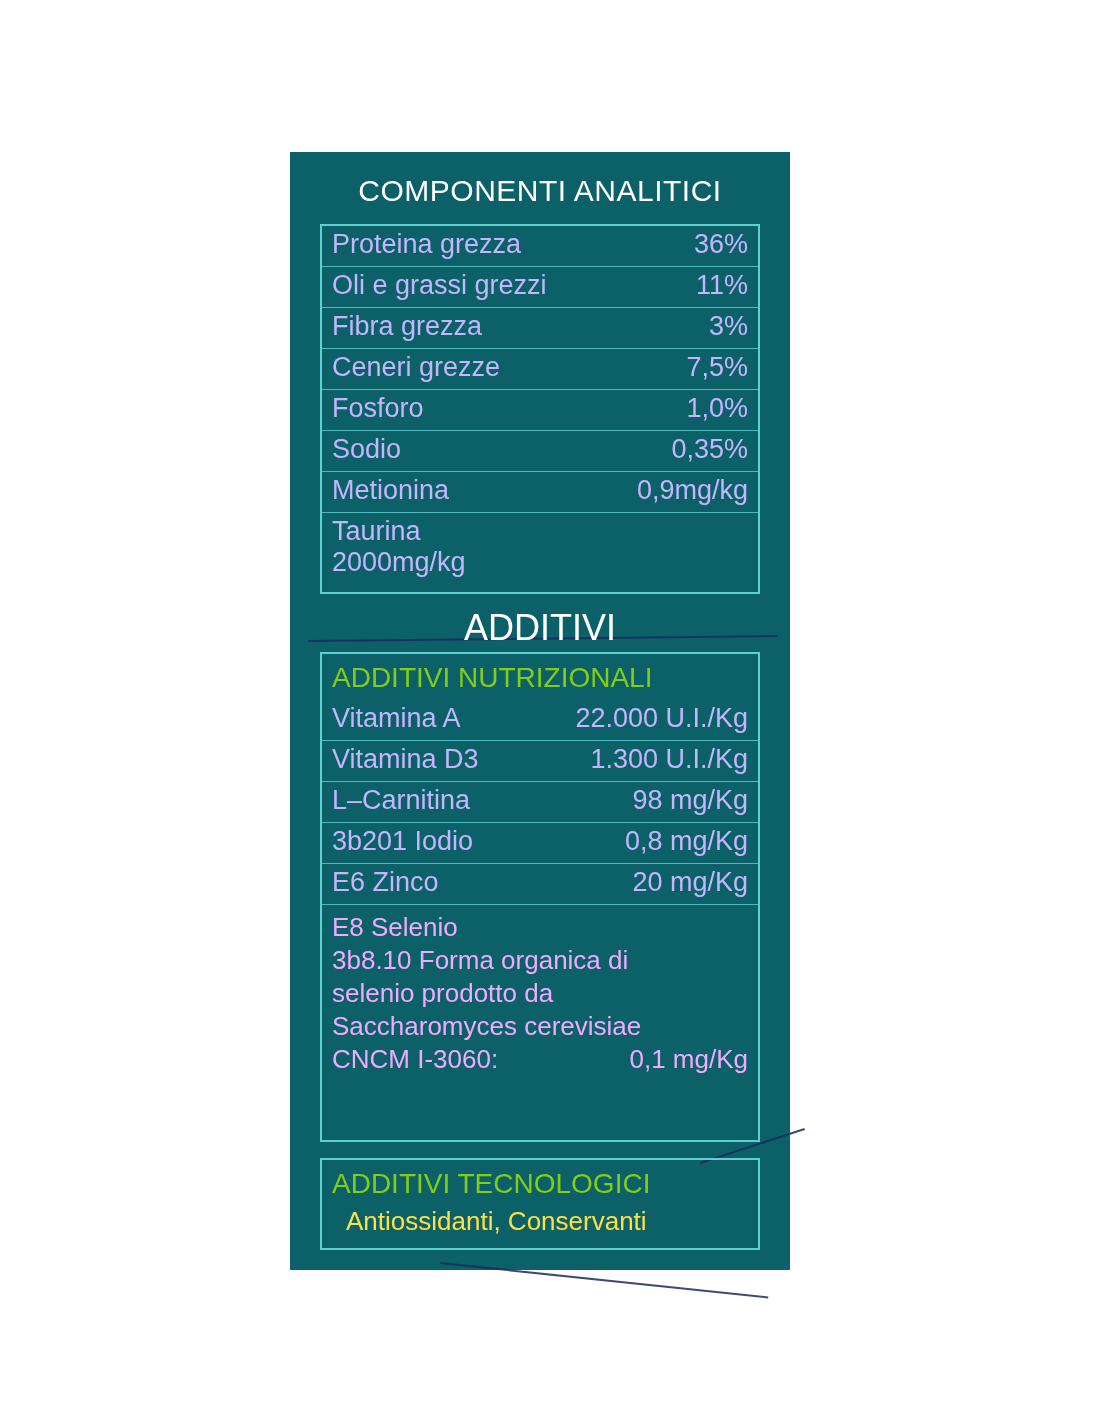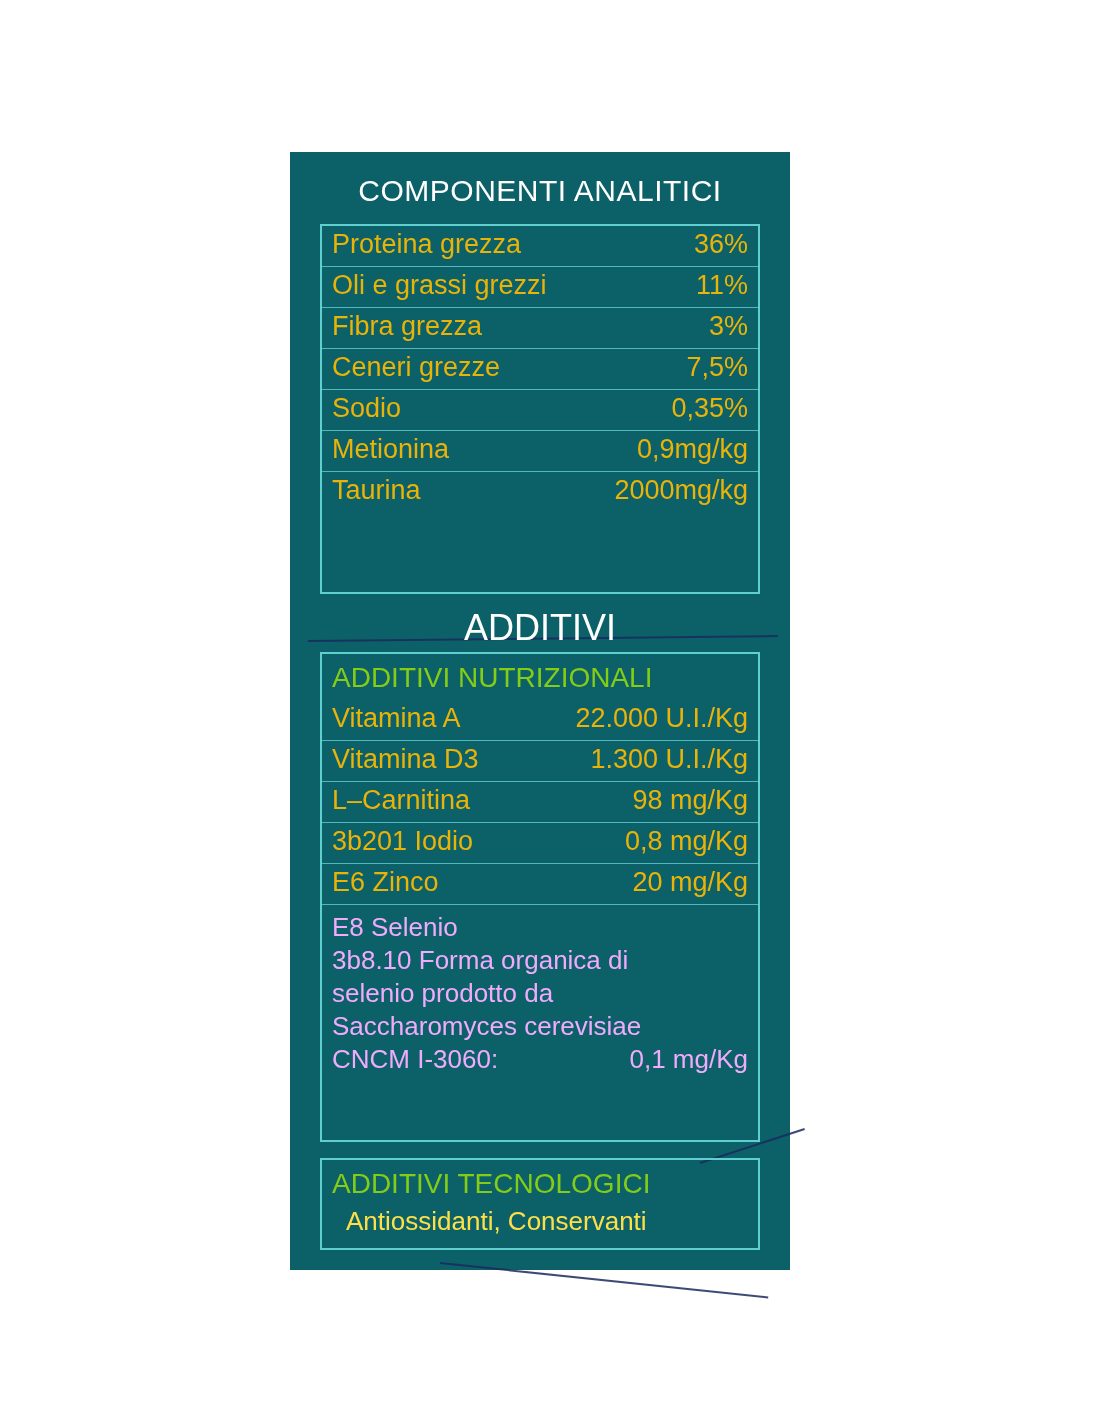--- a/index.html
+++ b/index.html
@@ -56,28 +56,28 @@
     left: 30px;
     top: 72px;
     width: 440px;
     height: 370px;
   }
 
   .row {
     display: flex;
     justify-content: space-between;
     align-items: baseline;
-    color: #eab308;
+    color: #c4b5fd;
     font-size: 27px;
     padding: 3px 10px 4px 10px;
     border-bottom: 1px solid #4fb9bd;
     height: 41px;
     box-sizing: border-box;
   }
-  .row:last-child { border-bottom: none; }
+  .row:last-child { border-bottom: none; flex-direction: column; }
   .row .name { white-space: nowrap; }
   .row .value { white-space: nowrap; text-align: right; }
 
   .additivi-heading {
     position: absolute;
     left: 0;
     top: 455px;
     width: 500px;
     text-align: center;
     color: #ffffff;
@@ -146,20 +146,24 @@
       <span class="name">Oli e grassi grezzi</span>
       <span class="value">11%</span>
     </div>
     <div class="row">
       <span class="name">Fibra grezza</span>
       <span class="value">3%</span>
     </div>
     <div class="row">
       <span class="name">Ceneri grezze</span>
       <span class="value">7,5%</span>
+    </div>
+    <div class="row">
+      <span class="name">Fosforo</span>
+      <span class="value">1,0%</span>
     </div>
     <div class="row">
       <span class="name">Sodio</span>
       <span class="value">0,35%</span>
     </div>
     <div class="row">
       <span class="name">Metionina</span>
       <span class="value">0,9mg/kg</span>
     </div>
     <div class="row">

